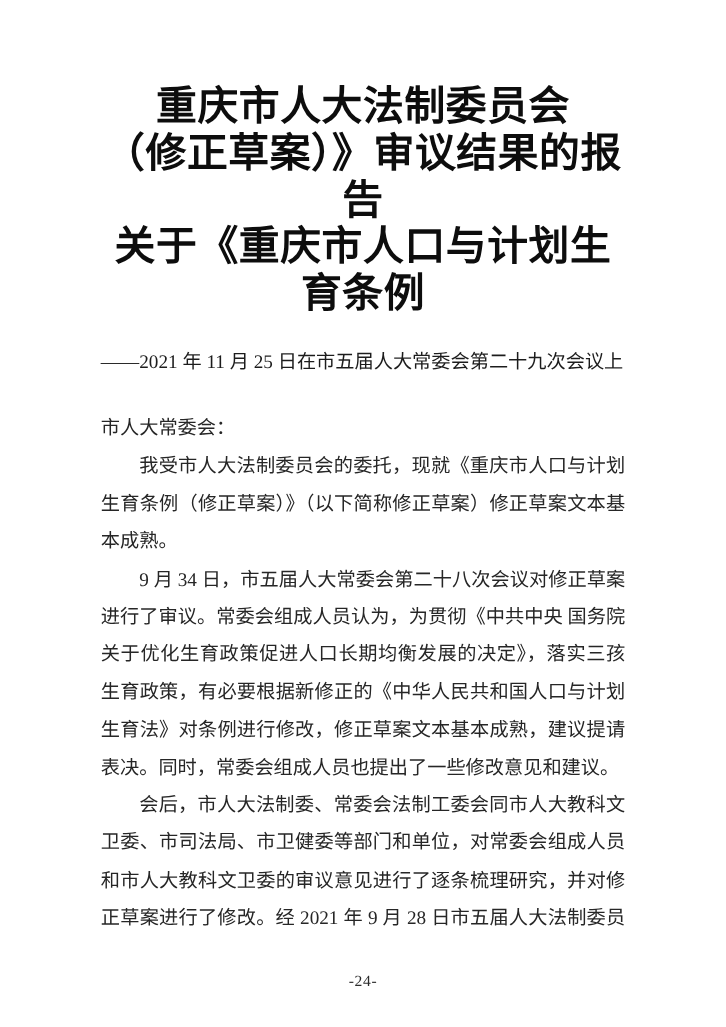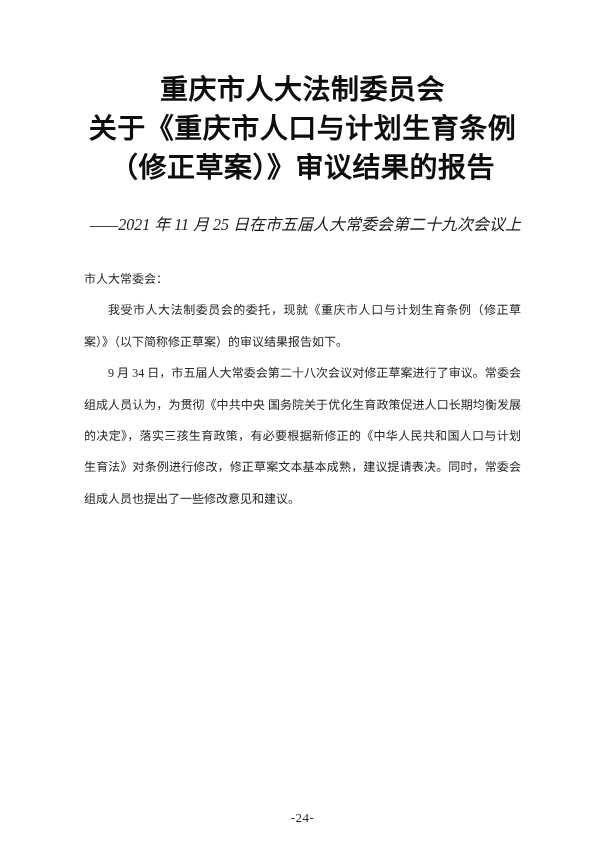--- a/index.html
+++ b/index.html
@@ -15,36 +15,35 @@
     margin: 0 auto;
     background: #ffffff;
     box-sizing: border-box;
     padding: 70px 84px 0 84px;
     overflow: hidden;
     color: #222222;
   }
   .doc-title {
     text-align: center;
     font-weight: bold;
-    font-size: 28px;
+    font-size: 34px;
     line-height: 39px;
     color: #0d0d0d;
     letter-spacing: 0.5px;
   }
   .doc-subtitle {
     margin-top: 20px;
-    text-align: right;
-    font-style: italic;
+    text-align: left;
     font-size: 16px;
     line-height: 36px;
     color: #1c1c1c;
   }
   .doc-body {
     margin-top: 21px;
-    font-size: 12px;
+    font-size: 16px;
     line-height: 31.4px;
     text-align: justify;
     color: #262626;
   }
   .doc-body p {
     margin: 0;
     padding: 0;
   }
   .body-paragraph {
     text-indent: 2em;
@@ -63,29 +62,30 @@
     letter-spacing: 0.5px;
   }
 </style>
 </head>
 <body>
 
 <div class="page">
 
   <header class="doc-title">
     <div class="title-line">重庆市人大法制委员会</div>
+    <div class="title-line">（修正草案）》审议结果的报告</div>
     <div class="title-line">关于《重庆市人口与计划生育条例</div>
-    <div class="title-line">（修正草案）》审议结果的报告</div>
   </header>
 
   <div class="doc-subtitle">
     <div class="subtitle-line">——2021 年 11 月 25 日在市五届人大常委会第二十九次会议上</div>
   </div>
 
   <main class="doc-body">
     <p class="salutation">市人大常委会：</p>
-    <p class="body-paragraph">我受市人大法制委员会的委托，现就《重庆市人口与计划生育条例（修正草案）》（以下简称修正草案）的审议结果报告如下。</p>
+    <p class="body-paragraph">我受市人大法制委员会的委托，现就《重庆市人口与计划生育条例（修正草案）》（以下简称修正草案）修正草案文本基本成熟。</p>
     <p class="body-paragraph">9 月 34 日，市五届人大常委会第二十八次会议对修正草案进行了审议。常委会组成人员认为，为贯彻《中共中央 国务院关于优化生育政策促进人口长期均衡发展的决定》，落实三孩生育政策，有必要根据新修正的《中华人民共和国人口与计划生育法》对条例进行修改，修正草案文本基本成熟，建议提请表决。同时，常委会组成人员也提出了一些修改意见和建议。</p>
+    <p class="body-paragraph continued">会后，市人大法制委、常委会法制工委会同市人大教科文卫委、市司法局、市卫健委等部门和单位，对常委会组成人员和市人大教科文卫委的审议意见进行了逐条梳理研究，并对修正草案进行了修改。经 2021 年 9 月 28 日市五届人大法制委员</p>
   </main>
 
   <footer class="page-number">-24-</footer>
 
 </div>
 
 </body></html>

